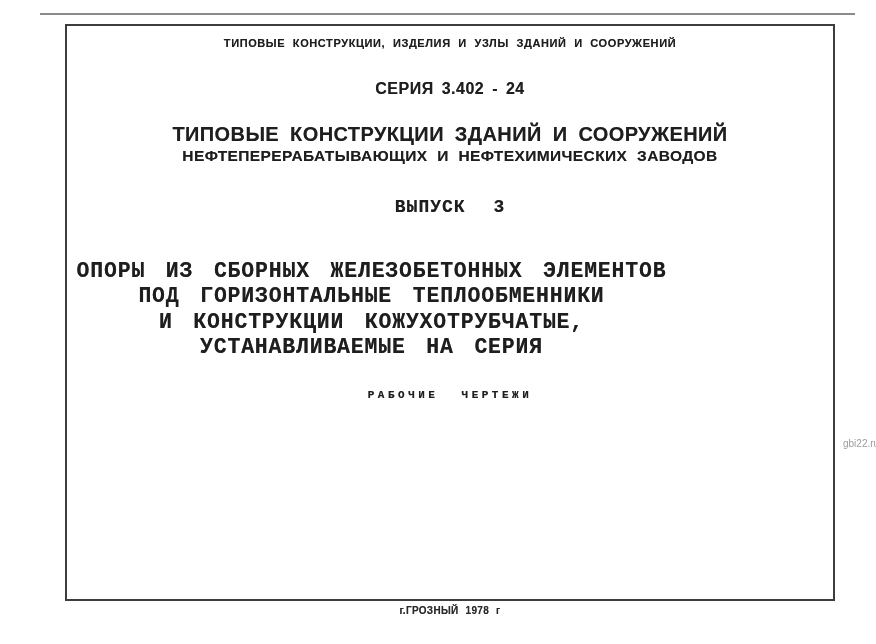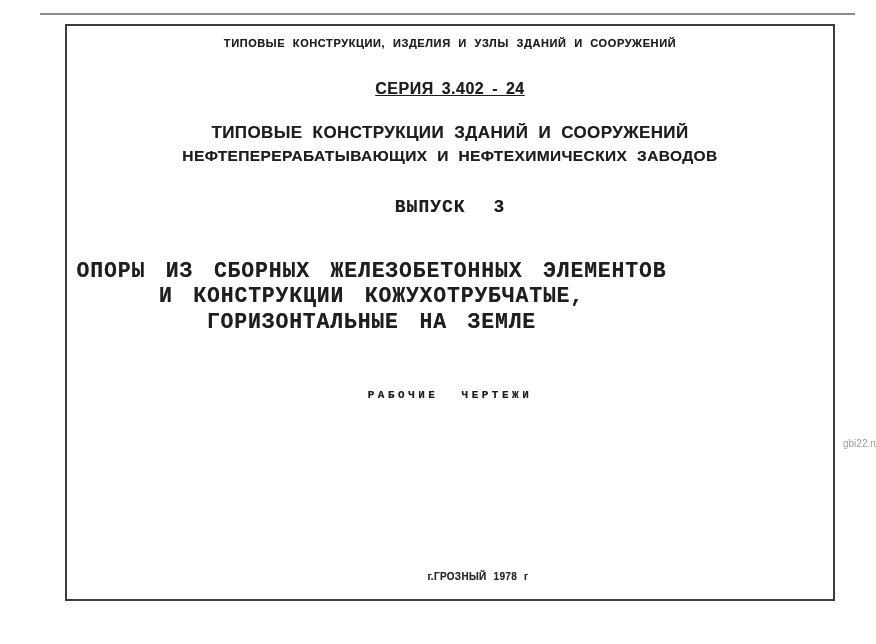--- a/index.html
+++ b/index.html
@@ -57,25 +57,24 @@
     top: 37px;
     font-size: 11px;
     letter-spacing: 0.6px;
     word-spacing: 4px;
   }
   .series-number {
     top: 80px;
     font-size: 16px;
     letter-spacing: 0.5px;
     word-spacing: 3px;
-    text-decoration: underline;
   }
   .subtitle-1 {
     top: 123px;
-    font-size: 17px;
+    font-size: 20px;
     letter-spacing: 0.4px;
     word-spacing: 5px;
   }
   .subtitle-2 {
     top: 147px;
     font-size: 15.5px;
     letter-spacing: 0.4px;
     word-spacing: 5px;
   }
   .issue-number {
@@ -96,26 +95,25 @@
     letter-spacing: 0.8px;
     word-spacing: 7px;
   }
   .doc-type {
     top: 389px;
     font-size: 11px;
     letter-spacing: 3.5px;
     word-spacing: 13px;
   }
   .imprint {
-    top: 571px;
+    top: 605px;
     font-size: 10px;
     letter-spacing: 0.3px;
     word-spacing: 4px;
     color: #2a2a2a;
-    margin-left: 28px;
   }
   .watermark {
     position: absolute;
     left: 843px;
     top: 438px;
     font-size: 10px;
     font-family: "Liberation Sans", sans-serif;
     color: #9c9c9c;
     white-space: nowrap;
     text-align: right;
@@ -135,22 +133,23 @@
   <div class="line sans-bold series-number">СЕРИЯ 3.402 - 24</div>
 
   <div class="line sans-bold subtitle-1">ТИПОВЫЕ КОНСТРУКЦИИ ЗДАНИЙ И СООРУЖЕНИЙ</div>
 
   <div class="line sans-bold subtitle-2">НЕФТЕПЕРЕРАБАТЫВАЮЩИХ И НЕФТЕХИМИЧЕСКИХ ЗАВОДОВ</div>
 
   <div class="line serif-bold issue-number">ВЫПУСК 3</div>
 
   <div class="main-title serif-bold">
     <div>ОПОРЫ ИЗ СБОРНЫХ ЖЕЛЕЗОБЕТОННЫХ ЭЛЕМЕНТОВ</div>
+    <div>ПОД ГОРИЗОНТАЛЬНЫЕ ТЕПЛООБМЕННИКИ</div>
     <div>И КОНСТРУКЦИИ КОЖУХОТРУБЧАТЫЕ,</div>
-    <div>ГОРИЗОНТАЛЬНЫЕ НА ЗЕМЛЕ</div>
+    <div>УСТАНАВЛИВАЕМЫЕ НА СЕРИЯ</div>
   </div>
 
   <div class="line serif-bold doc-type">РАБОЧИЕ ЧЕРТЕЖИ</div>
 
   <div class="line sans-bold imprint">г.ГРОЗНЫЙ 1978 г</div>
 
   <div class="watermark">gbi22.ru</div>
 
 </div>
 

